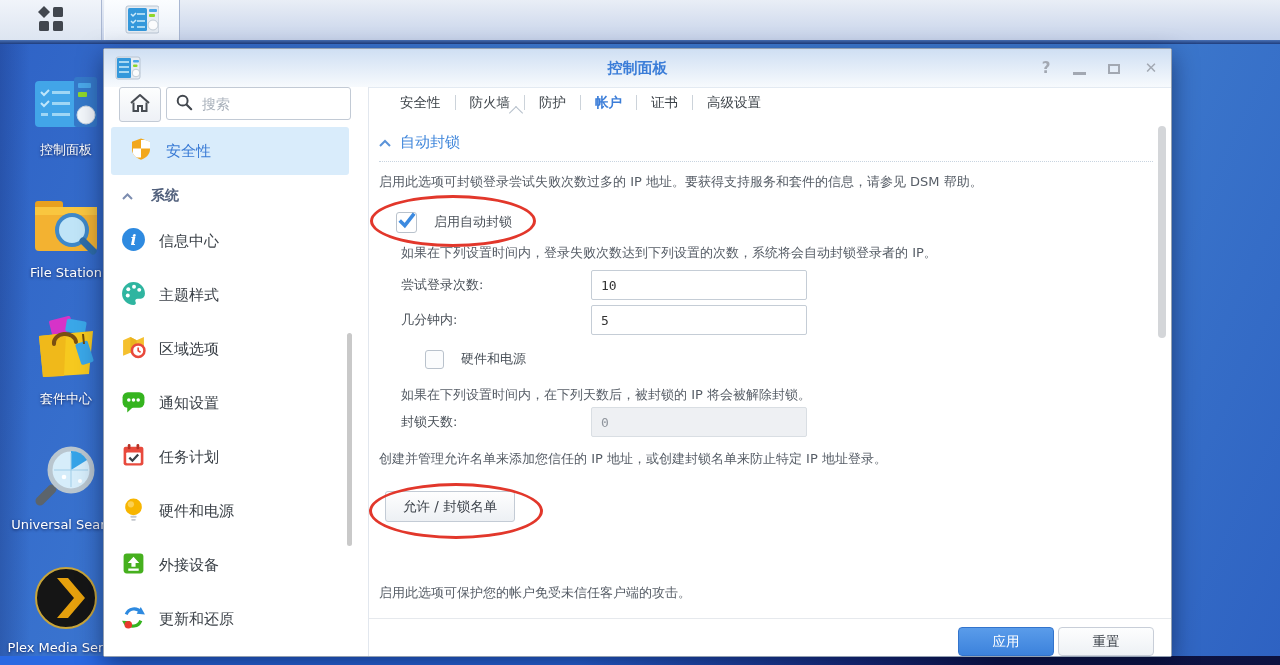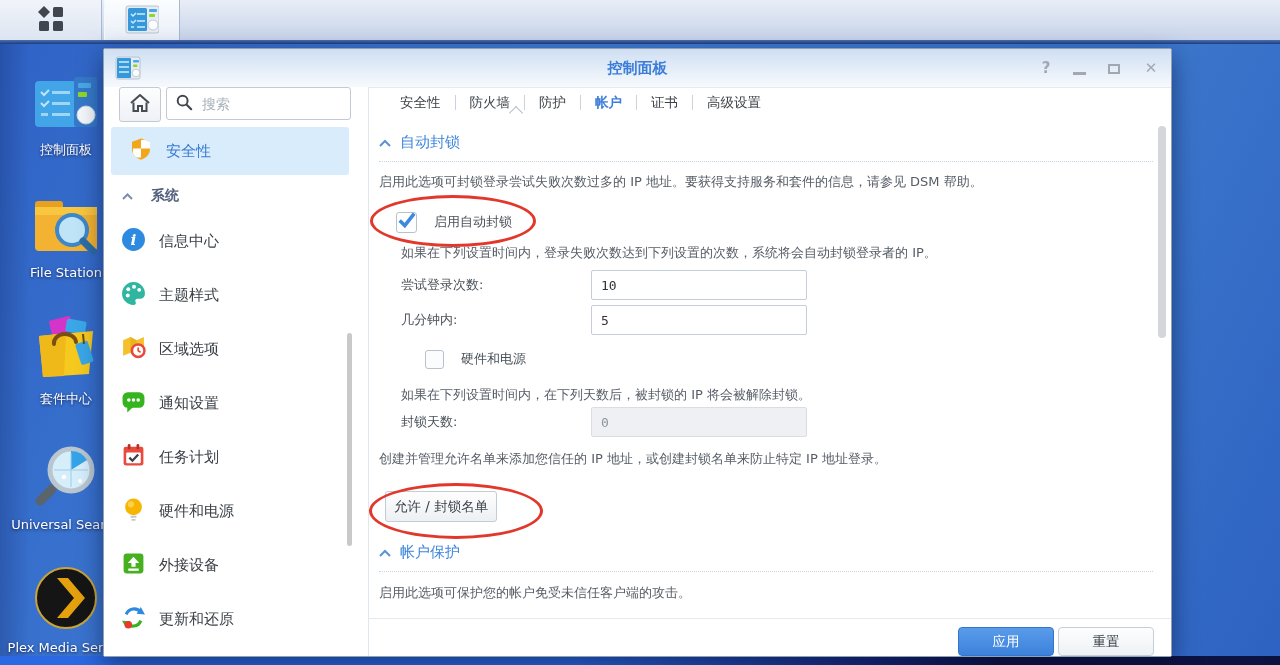--- a/index.html
+++ b/index.html
@@ -67,21 +67,21 @@
     padding-bottom:9px;border-bottom:1px dotted #c8d4e0;}
   #sec1{top:46px;} #sec2{top:456px;}
   .desc{color:#565d66;font-size:13px;white-space:nowrap;}
   .cb{box-sizing:border-box;border:1px solid #b9c2cc;border-radius:3px;background:#fff;display:flex;
     align-items:center;justify-content:center;}
   .cb-row{display:flex;align-items:center;gap:17px;}
   .flabel{color:#4a5159;font-size:13px;line-height:30px;}
   .txt{position:absolute;width:216px;height:30px;box-sizing:border-box;border:1px solid #c5cdd6;border-radius:2px;
     padding:0 9px;font-size:13px;color:#333;font-family:"DejaVu Sans Mono","Liberation Mono",monospace;}
   .txt:disabled{background:#eef0f3;border-color:#d9dee3;color:#8f959d;}
-  #list-btn{left:16px;top:404px;height:31px;padding:0 8px;border:1px solid #c3cbd5;border-radius:3px;
+  #list-btn{left:16px;top:404px;height:31px;padding:0 17px;border:1px solid #c3cbd5;border-radius:3px;
     background:linear-gradient(#fefefe,#edf0f4);color:#3c424a;font-size:13.5px;font-family:inherit;}
   #footer{left:0;right:0;top:531px;bottom:0;border-top:1px solid #e6e9ed;background:#fff;}
   .btn{position:absolute;top:8px;width:96px;height:29px;border-radius:4px;font-size:13.5px;font-family:inherit;
     display:flex;align-items:center;justify-content:center;box-sizing:border-box;}
   #btn-apply{right:117px;background:linear-gradient(#5a9cea,#3c82dc);border:1px solid #3374cc;color:#fff;}
   #btn-reset{right:17px;background:linear-gradient(#fdfefe,#eef1f5);border:1px solid #c8ced8;color:#3c424a;}
   #content-scroll{left:789px;top:39px;width:8px;height:212px;background:#d4d6d9;border-radius:4px;}
 
   .annot{border:3px solid #e2372b;border-radius:50%;background:transparent;}
   #annot1{left:1px;top:108px;width:160px;height:46px;}
@@ -375,26 +375,20 @@
 
       <div class="desc abs" style="left:32px;top:299px">如果在下列设置时间内，在下列天数后，被封锁的 IP 将会被解除封锁。</div>
 
       <div class="flabel abs" style="left:32px;top:320px">封锁天数:</div>
       <input class="txt" style="left: 222px; top: 320px;" disabled="" value="0">
 
       <div class="desc abs" style="left:10px;top:363px">创建并管理允许名单来添加您信任的 IP 地址，或创建封锁名单来防止特定 IP 地址登录。</div>
 
       <button id="list-btn" class="abs">允许 / 封锁名单</button>
 
-      <div id="sec2" class="sec-header abs">
-        <svg width="12" height="8" viewBox="0 0 12 8">
-            <path d="M1 7l5-5 5 5" stroke="#5b93d8" stroke-width="2" fill="none"></path>
-          </svg>
-        <span>帐户保护</span>
-      </div>
 
       <div class="desc abs" style="left:10px;top:497px">启用此选项可保护您的帐户免受未信任客户端的攻击。</div>
 
       <div id="content-scroll" class="abs"></div>
 
       <div id="footer" class="abs">
         <button id="btn-apply" class="btn">应用</button>
         <button id="btn-reset" class="btn">重置</button>
       </div>
 

